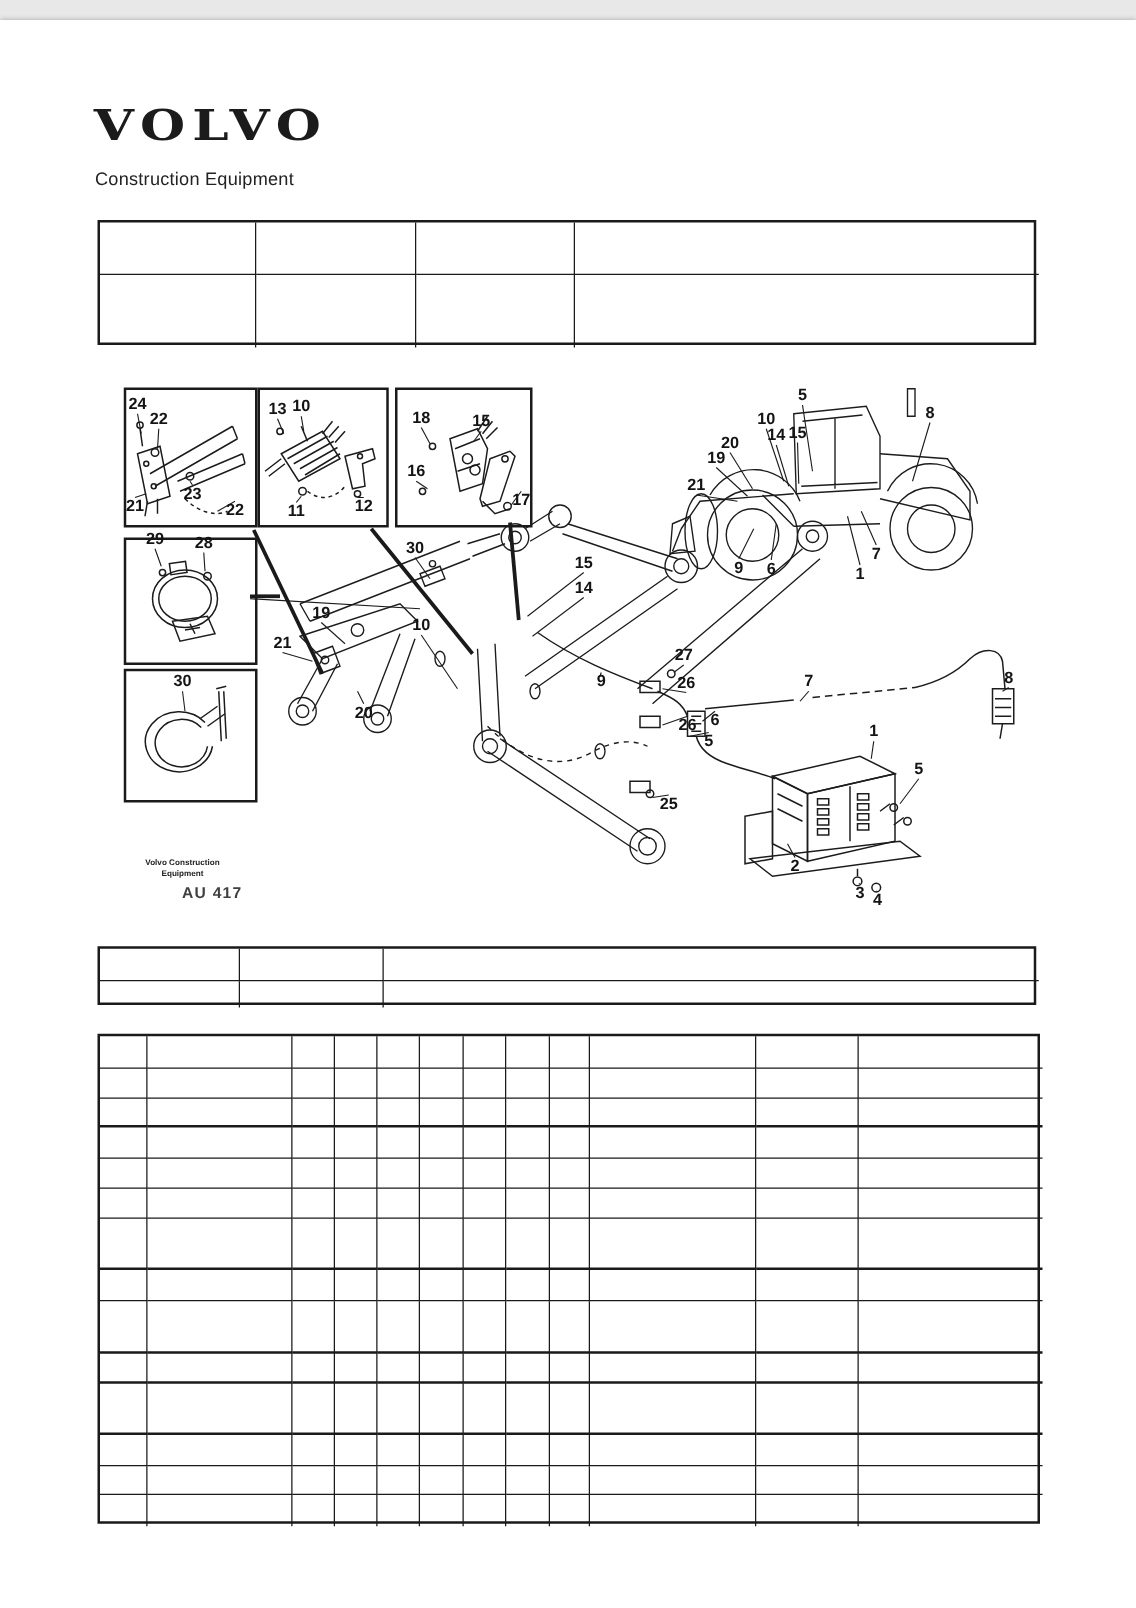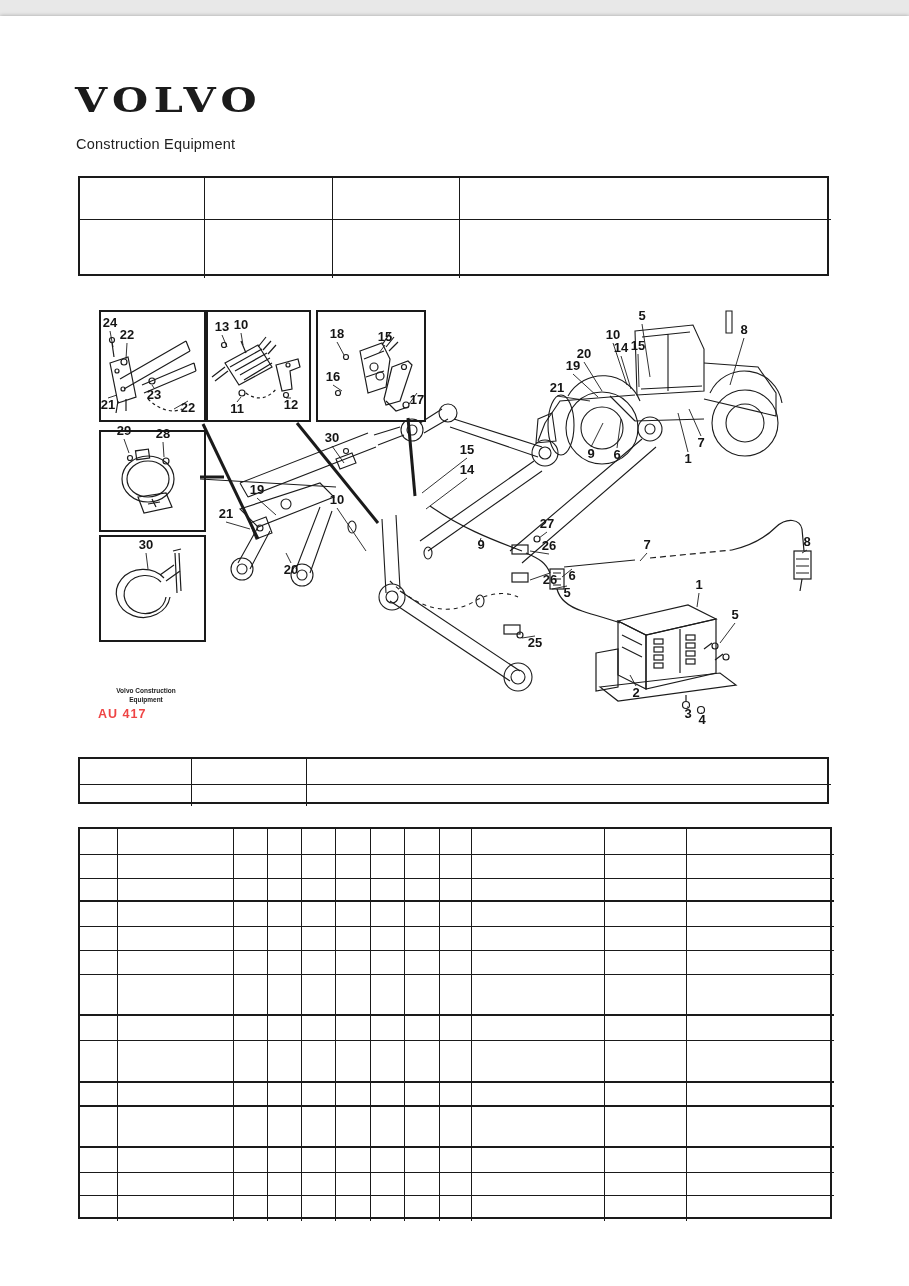--- a/index.html
+++ b/index.html
@@ -22,22 +22,22 @@
   .tbl .cell{border-right:1.4px solid #1a1a1a;border-bottom:1.4px solid #1a1a1a;box-sizing:border-box;}
   .tbl .cell.lastcol{border-right:none;}
   .tbl .cell.lastrow{border-bottom:none;}
   .tbl .cell.thick{border-bottom-width:2.4px;}
   .figure-svg{position:absolute;left:90px;top:285px;}
   .credit{
     position:absolute;left:98px;top:670px;width:96px;text-align:center;
     font-size:6.5px;line-height:9px;color:#222;font-weight:bold;
   }
   .figcode{
-    position:absolute;left:98px;top:691px;width:96px;text-align:left;
-    font-size:12.5px;font-weight:bold;color:#ef4444;letter-spacing:1px;
+    position:absolute;left:98px;top:691px;width:96px;text-align:right;
+    font-size:12.5px;font-weight:bold;color:#404040;letter-spacing:1px;
   }
   svg .ln{stroke:#1c1c1c;fill:none;}
   svg text{font-family:"Liberation Sans",sans-serif;font-size:13px;font-weight:600;fill:#141414;}
 </style>
 </head>
 <body>
 
 <div class="page">
 
   <div class="logo">VOLVO</div>

